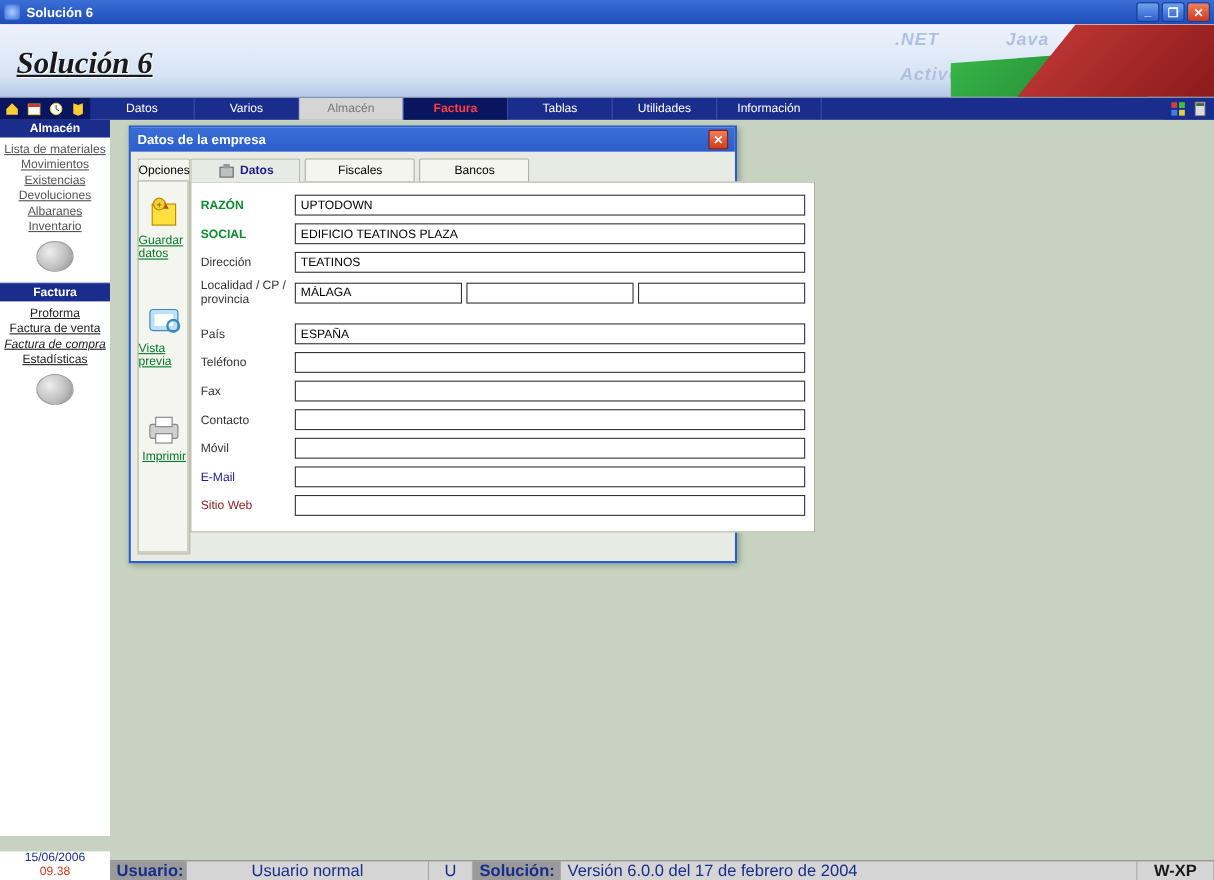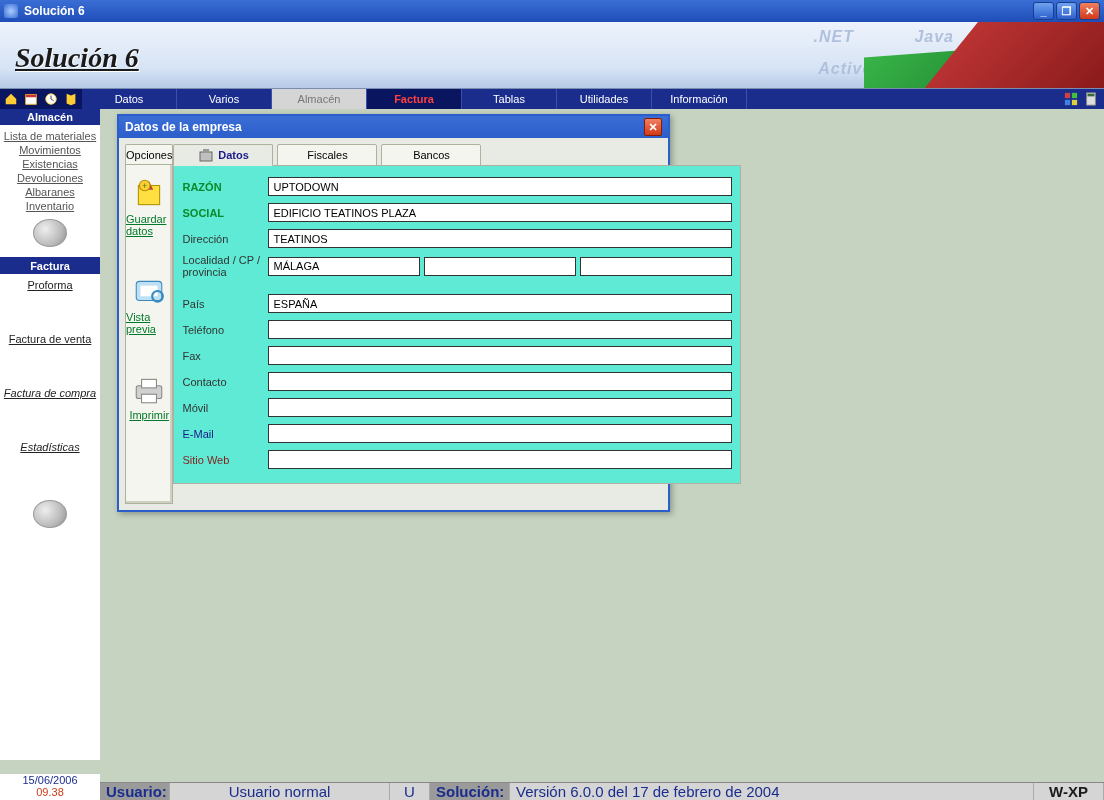--- a/index.html
+++ b/index.html
@@ -56,21 +56,21 @@
   .opt-body { border:1px solid #b0b0a0; background:#f5f5ef; height:340px; display:flex; flex-direction:column; align-items:center; padding-top:14px; gap:40px; box-shadow:inset -2px -2px 0 #d0d0c0;}
   .opt-item { display:flex; flex-direction:column; align-items:center; gap:4px; cursor:default;}
   .opt-item .ico { width:34px; height:30px; }
   .opt-item a { color:#007a2a; font-size:11px; text-decoration:underline; }
 
   .form-panel { flex:1; }
   .tab-strip { display:flex; height:22px; gap:4px; margin-bottom:0;}
   .tab { width:100px; border:1px solid #b0b0a0; background:#f5f5ef; display:flex; align-items:center; justify-content:center; font-size:11px; border-radius:2px 2px 0 0; cursor:default;}
   .tab.sel { background:#e8ebe3; color:#1a1a8a; font-weight:bold; border-bottom:1px solid #e8ebe3; position:relative; z-index:2;}
   .tab .ico { width:16px; height:14px; margin-right:4px;}
-  .form-body { border:1px solid #b0b0a0; background:#5eead4; padding:10px 8px 8px 8px; position:relative; top:-1px;}
+  .form-body { border:1px solid #b0b0a0; background:#ffffff; padding:10px 8px 8px 8px; position:relative; top:-1px;}
   .form-row { display:flex; align-items:center; margin-bottom:5px; min-height:21px;}
   .form-row label { width:86px; font-size:11px; color:#333;}
   .form-row label.green { color:#0a8a2a; font-weight:bold;}
   .form-row label.blue { color:#1a1a8a; }
   .form-row label.red { color:#8a1a1a; }
   .form-row input { flex:1; height:19px; border:1px solid #333; font-size:11px; padding:1px 4px; background:white;}
   .form-row .inp-group { flex:1; display:flex; gap:4px;}
   .form-row .inp-group input:nth-child(1){ flex:2;}
   .form-row .inp-group input:nth-child(2){ flex:0.6;}
   .form-row .inp-group input:nth-child(3){ flex:1.6;}
@@ -159,25 +159,25 @@
       <a>Movimientos</a>
       <a>Existencias</a>
       <a>Devoluciones</a>
       <a>Albaranes</a>
       <a>Inventario</a>
       <div class="side-icon-holder">
           <div class="cir"></div>
         </div>
     </div>
     <div class="side-head">Factura</div>
-    <div class="side-links" style="border-bottom:none;gap:40px;">
+    <div class="side-links" style="border-bottom:none;">
       <a style="color:#222;">Proforma</a>
       <a style="color:#222;">Factura de venta</a>
       <a style="color:#222;font-style:italic;">Factura de compra</a>
-      <a style="color:#222;font-style:italic;">Estadísticas</a>
+      <a style="color:#222;">Estadísticas</a>
       <div class="side-icon-holder">
           <div class="cir"></div>
         </div>
     </div>
     <div class="sidebar-spacer"></div>
   </div>
 
   <div class="content">
 
     <div class="dialog">

